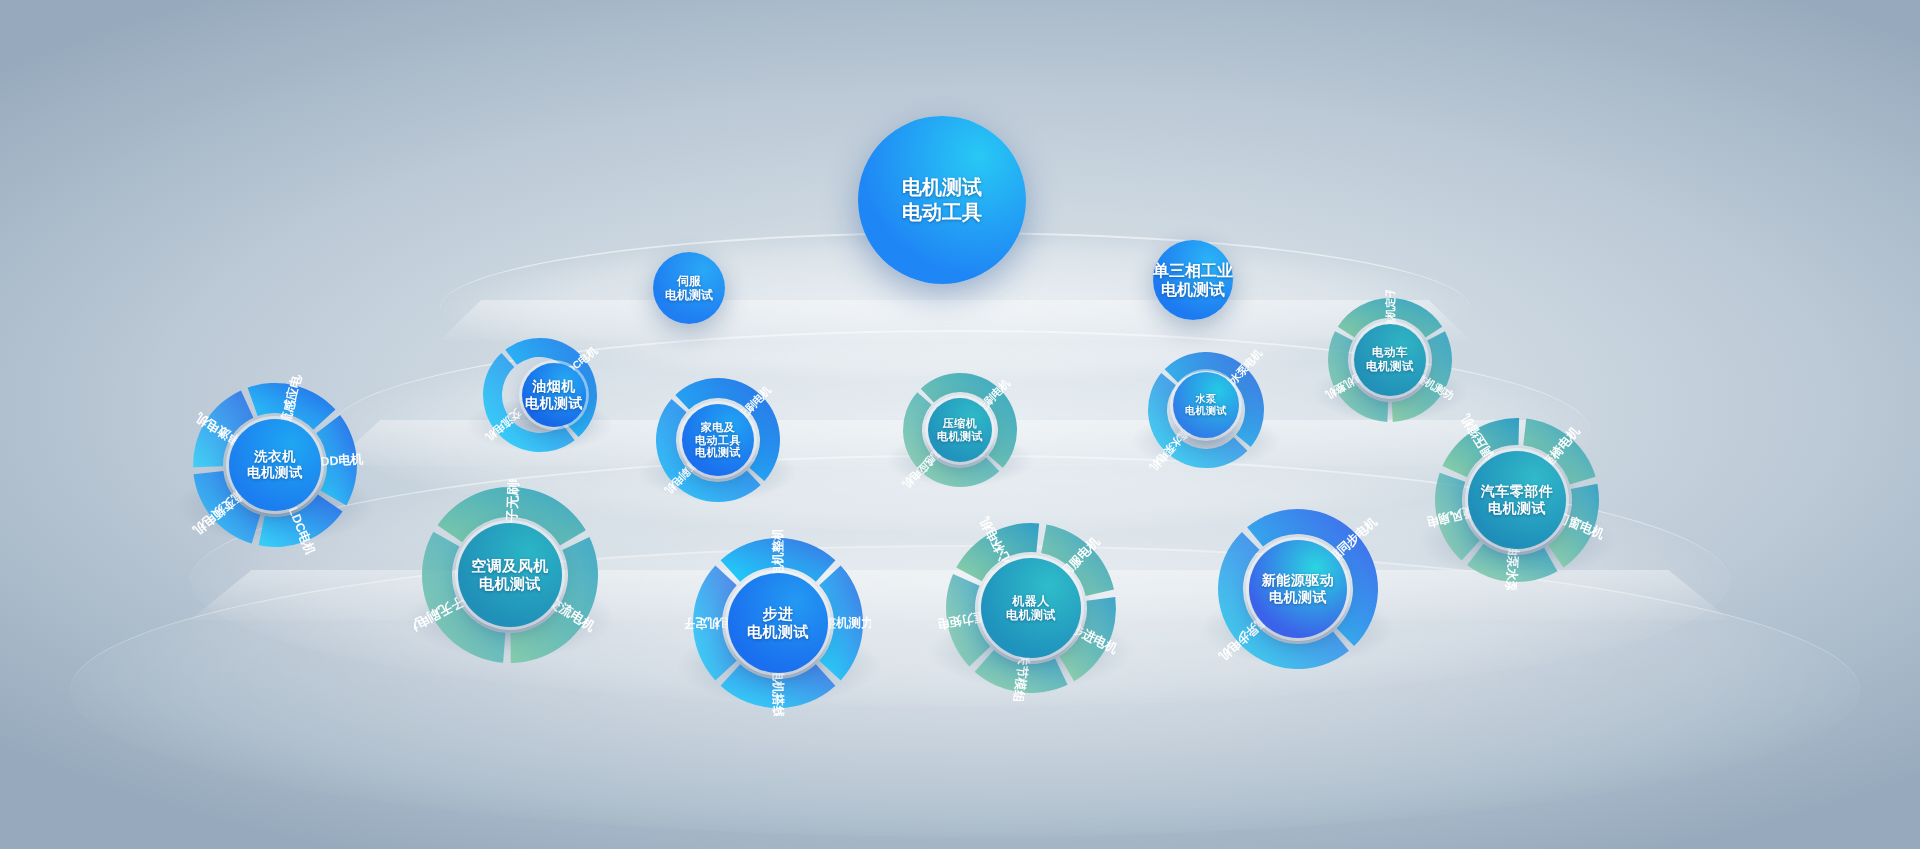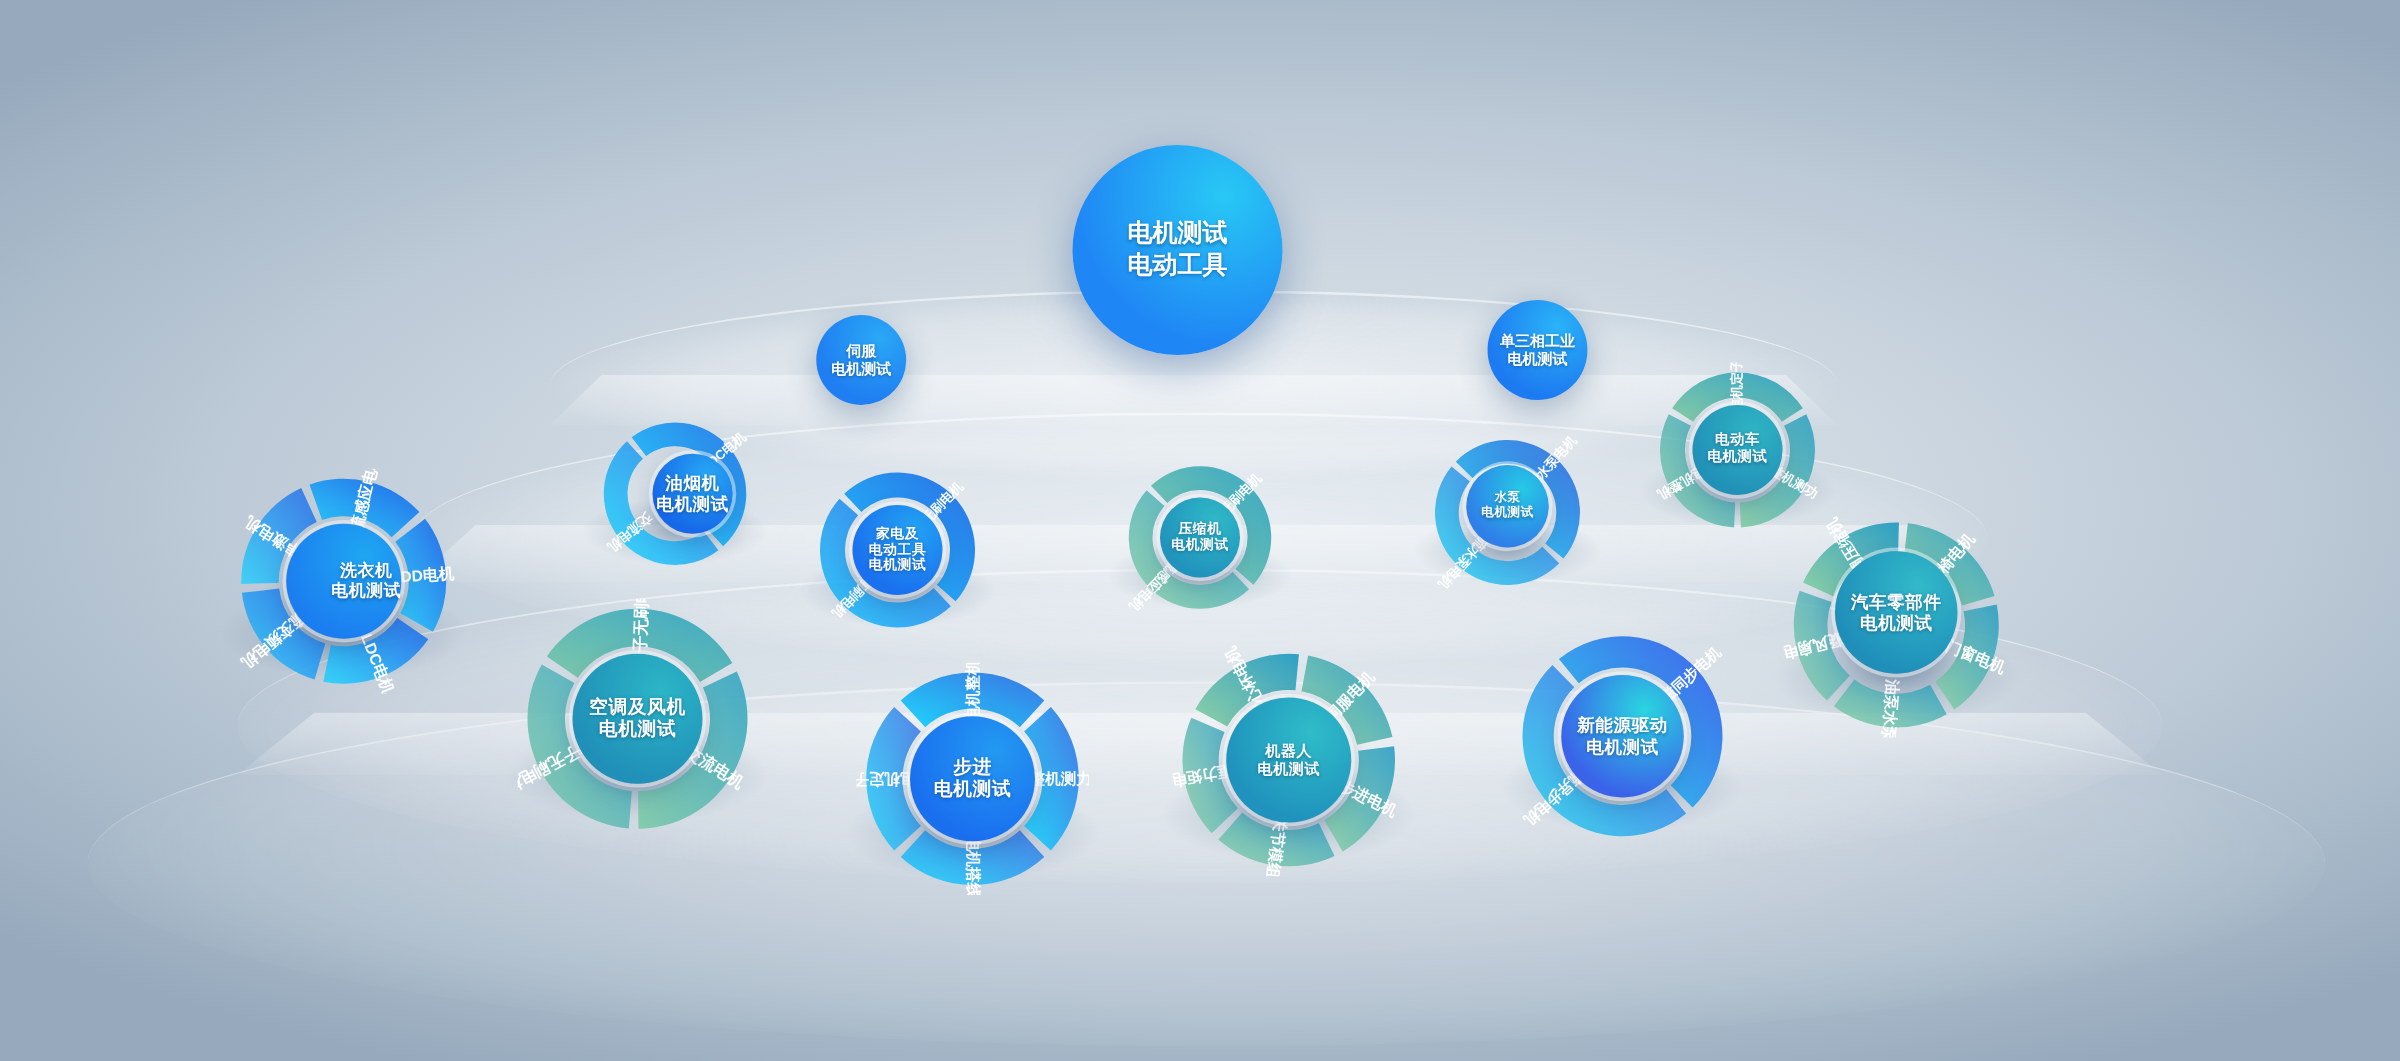--- a/index.html
+++ b/index.html
@@ -100,21 +100,21 @@
         <text x="106.20876700517775" y="24.99018633950824" text-anchor="middle" dominant-baseline="central" class="seg-label" font-size="12.5" transform="rotate(-76 106.20876700517775 24.99018633950824)">交流感应电机</text>
         <path d="M 155.0549739038813 40.081562821284905 A 82 82 0 0 1 161.36916706707177 130.37873192848429 L 135.2584961888748 115.60602512538028 A 52 52 0 0 0 131.25437369514424 58.34440569154653 Z" fill="url(#rg0)" opacity="0.96"></path>
         <text x="156.83679136740824" y="85.32631625914361" text-anchor="middle" dominant-baseline="central" class="seg-label" font-size="12.5" transform="rotate(-4 156.83679136740824 85.32631625914361)">DD电机</text>
         <path d="M 157.5783474670053 136.4453114278363 A 82 82 0 0 1 73.65182937778984 170.35382577890803 L 79.63286741030575 140.95608464028314 A 52 52 0 0 0 132.8545618083448 119.4531243200913 Z" fill="url(#rg0)" opacity="0.92"></path>
         <text x="115.09864175886611" y="152.12131825597476" text-anchor="middle" dominant-baseline="central" class="seg-label" font-size="12.5" transform="rotate(68 115.09864175886611 152.12131825597476)">BLDC电机</text>
         <path d="M 66.71074173427834 168.62321825919184 A 82 82 0 0 1 8.527107834519825 99.28266352896837 L 38.33426350481745 95.88656711593116 A 52 52 0 0 0 75.23120207539603 139.85862621314604 Z" fill="url(#rg0)" opacity="0.88"></path>
         <text x="38.67502231102848" y="133.06676984899815" text-anchor="middle" dominant-baseline="central" class="seg-label" font-size="12.5" transform="rotate(140 38.67502231102848 133.06676984899815)">交流变频电机</text>
         <path d="M 8.028099352004304 92.14650976124562 A 82 82 0 0 1 55.99515410218838 15.383175788123467 L 68.43595138187555 42.682013914419755 A 52 52 0 0 0 38.01781910127102 91.36120131200941 Z" fill="url(#rg0)" opacity="0.84"></path>
         <text x="33.180777557519455" y="54.49540929637528" text-anchor="middle" dominant-baseline="central" class="seg-label" font-size="12.5" transform="rotate(212 33.180777557519455 54.49540929637528)">串激电机</text>
       </svg>
-      <div class="hub" style="left: 44px; top: 44px; width: 92px; height: 92px; font-size: 13.5px; background: radial-gradient(circle at 68% 28%, rgb(31, 166, 242) 0%, rgb(27, 126, 240) 72%); justify-content: flex-end;">
+      <div class="hub" style="left: 44px; top: 44px; width: 92px; height: 92px; font-size: 13.5px; background: radial-gradient(circle at 68% 28%, rgb(31, 166, 242) 0%, rgb(27, 126, 240) 72%);">
         <div>
           <div>洗衣机</div>
           <div>电机测试</div>
         </div>
       </div>
     </div>
     <div class="node" style="left: 475px; top: 330px; width: 130px; height: 130px;">
       <div class="node-shadow" style="left: -10px; top: 67.6px; width: 150px; height: 54.6px;"></div>
       <svg width="130" height="130" style="position: absolute; left: 0px; top: 0px;">
         <defs>
@@ -331,34 +331,34 @@
         <text x="53.70053040002547" y="31.908705413284814" text-anchor="middle" dominant-baseline="central" class="seg-label" font-size="12.5" transform="rotate(-122 53.70053040002547 31.908705413284814)">空调压缩机</text>
         <path d="M 99.28266352896834 8.527107834519825 A 82 82 0 0 1 168.62321825919184 66.71074173427834 L 142.7350854177506 74.37915604128426 A 55 55 0 0 0 96.22617675723487 35.35354793778769 Z" fill="url(#rg10)" opacity="0.96"></path>
         <text x="134.03095126352795" y="37.525955646350006" text-anchor="middle" dominant-baseline="central" class="seg-label" font-size="12.5" transform="rotate(-50 134.03095126352795 37.525955646350006)">座椅电机</text>
         <path d="M 170.35382577890803 73.65182937778984 A 82 82 0 0 1 136.4453114278363 157.5783474670053 L 121.15234303086581 135.32694037421086 A 55 55 0 0 0 143.89585875414562 79.03476360705416 Z" fill="url(#rg10)" opacity="0.92"></path>
         <text x="153.51209403782494" y="115.66055164898998" text-anchor="middle" dominant-baseline="central" class="seg-label" font-size="12.5" transform="rotate(22 153.51209403782494 115.66055164898998)">门窗电机</text>
         <path d="M 130.37873192848429 161.36916706707177 A 82 82 0 0 1 40.081562821284905 155.0549739038813 L 56.518121404520365 133.63443371601792 A 55 55 0 0 0 117.0832958056907 137.8695632766945 Z" fill="url(#rg10)" opacity="0.88"></path>
         <text x="85.22168154852741" y="158.33313744279798" text-anchor="middle" dominant-baseline="central" class="seg-label" font-size="12.5" transform="rotate(94 85.22168154852741 158.33313744279798)">油泵水泵</text>
         <path d="M 34.60160297551586 150.45674161843016 A 82 82 0 0 1 12.703397730441367 62.62783754283082 L 38.15471798993018 71.64062274214263 A 55 55 0 0 0 52.84253858113868 130.5502535245568 Z" fill="url(#rg10)" opacity="0.84"></path>
         <text x="23.53474275009424" y="106.57164984857724" text-anchor="middle" dominant-baseline="central" class="seg-label" font-size="12.5" transform="rotate(166 23.53474275009424 106.57164984857724)">冷凝风扇电机</text>
       </svg>
-      <div class="hub" style="left: 41px; top: 31px; width: 98px; height: 98px; font-size: 14px; background: radial-gradient(circle at 68% 28%, rgb(49, 185, 201) 0%, rgb(31, 143, 186) 72%); align-items: center;">
+      <div class="hub" style="left: 41px; top: 41px; width: 98px; height: 98px; font-size: 14px; background: radial-gradient(circle at 68% 28%, rgb(49, 185, 201) 0%, rgb(31, 143, 186) 72%); align-items: center;">
         <div>
           <div>汽车零部件</div>
           <div>电机测试</div>
         </div>
       </div>
     </div>
     <div class="solo" style="left: 653px; top: 252px; width: 72px; height: 72px; font-size: 12px; background: radial-gradient(circle at 70% 26%, rgb(42, 168, 246) 0%, rgb(31, 126, 242) 70%);">
       <div>
         <div>伺服</div>
         <div>电机测试</div>
       </div>
     </div>
-    <div class="solo" style="left: 1190px; top: 240px; width: 80px; height: 80px; font-size: 12px; background: radial-gradient(circle at 70% 26%, rgb(42, 179, 247) 0%, rgb(29, 123, 241) 70%);">
+    <div class="solo" style="left: 1153px; top: 240px; width: 80px; height: 80px; font-size: 16px; background: radial-gradient(circle at 70% 26%, rgb(42, 179, 247) 0%, rgb(29, 123, 241) 70%);">
       <div>
         <div>单三相工业</div>
         <div>电机测试</div>
       </div>
     </div>
     <div class="solo" style="left: 858px; top: 116px; width: 168px; height: 168px; font-size: 20px; line-height: 1.25; background: radial-gradient(circle at 72% 24%, rgb(40, 200, 245) 0%, rgb(31, 134, 245) 68%); box-shadow: rgba(20, 70, 140, 0.35) 0px 12px 34px;">
       <div>
         <div>电机测试</div>
         <div>电动工具</div>
       </div>

